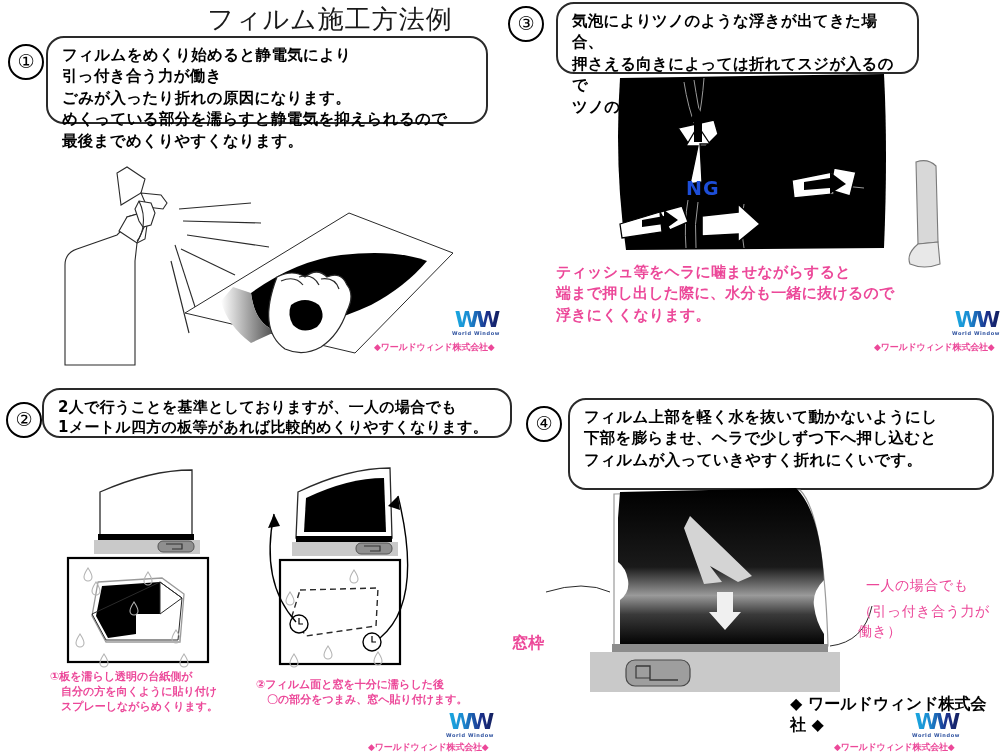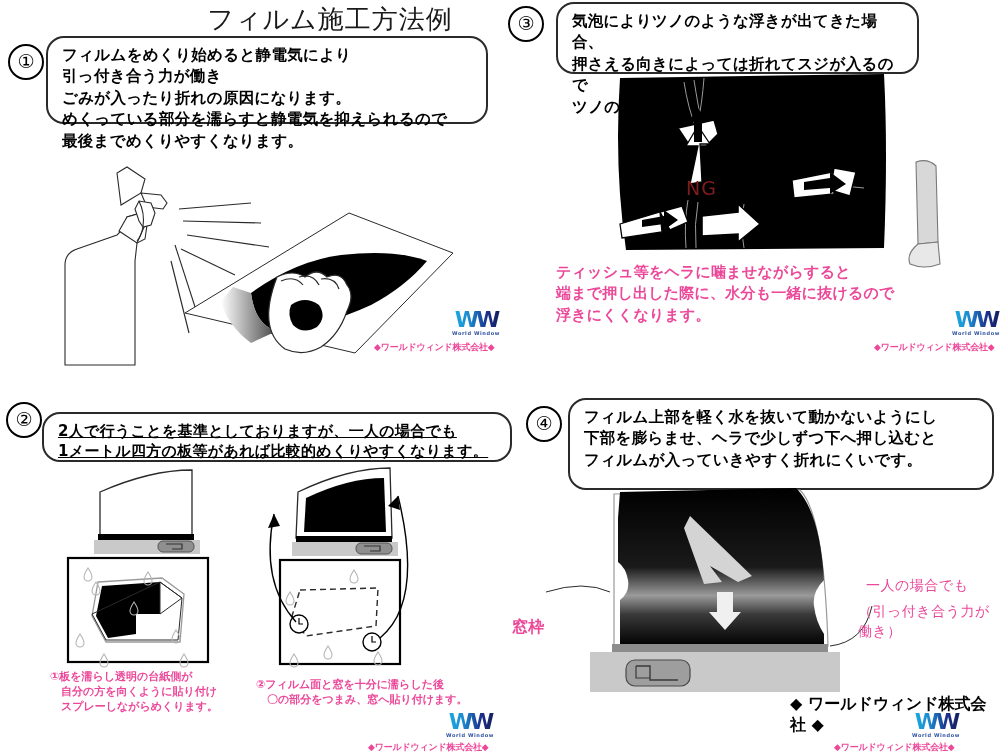--- a/index.html
+++ b/index.html
@@ -166,34 +166,34 @@
 
     <g>
       <path d="M104 144 L140 140 L140 132 L162 152 L140 170 L140 162 L104 164 Z" fill="#fff" stroke="#000" stroke-width="1.6"></path>
     </g>
 
     <g fill="#d8d8d8" stroke="#7a7a7a" stroke-width="1.1">
       <path d="M318 90 Q330 86 338 94 L340 170 L320 172 Z"></path>
       <path d="M320 172 Q308 182 312 192 Q326 198 342 192 L340 170 Z" fill="#e8e8e8"></path>
     </g>
   </svg>
-  <div class="txt" style="left:686px;top:175px;font-size:19px;font-weight:normal;letter-spacing:1px;color:#7f1d1d;">NG</div>
+  <div class="txt" style="left:686px;top:175px;font-size:19px;font-weight:bold;letter-spacing:1px;color:#1d4ed8;">NG</div>
 
   <div class="txt" style="left:556px;top:262px;">ティッシュ等をヘラに噛ませながらすると
 端まで押し出した際に、水分も一緒に抜けるので
 浮きにくくなります。</div>
 
   <div class="wwlogo" style="left:948px;top:310px;width:56px;">
     <div class="mark">WW</div>
     <div class="sub">World Window</div>
   </div>
   <div class="txt" style="left:874px;top:341px;font-size:9px;font-weight:bold;letter-spacing:-.2px;">◆ワールドウィンド株式会社◆</div>
 
   <div class="step-num" style="left:6px;top:402px;">②</div>
-  <div class="callout sm" style="left:42px;top:412px;width:470px;height:50px;text-decoration:underline;">2人で行うことを基準としておりますが、一人の場合でも
+  <div class="callout sm" style="left:42px;top:388px;width:470px;height:50px;">2人で行うことを基準としておりますが、一人の場合でも
 1メートル四方の板等があれば比較的めくりやすくなります。</div>
 
   <svg class="abs" style="left:62px;top:462px;" width="220" height="200" viewBox="0 0 220 200">
 
     <g stroke="#2a2a2a" stroke-width="1.3" fill="#fff">
       <path d="M38 76 L38 30 Q88 8 130 8 L130 76 Z"></path>
     </g>
     <rect x="36" y="72" width="96" height="6" fill="#000"></rect>
     <rect x="32" y="78" width="106" height="14" fill="#c9c9c9"></rect>
     <g fill="#8f8f8f" stroke="#555" stroke-width="1">
@@ -304,21 +304,21 @@
       <rect x="46" y="172" width="64" height="26" rx="9"></rect>
       <path d="M56 178 L70 178 L70 192 L98 192" fill="none" stroke="#3a3a3a" stroke-width="1.4"></path>
       <path d="M56 178 L56 190 L70 190" fill="none" stroke="#3a3a3a" stroke-width="1.2"></path>
     </g>
 
     <path d="M30 104 Q4 92 -34 104" fill="none" stroke="#2a2a2a" stroke-width="1"></path>
 
     <path d="M250 158 Q284 154 292 118" fill="none" stroke="#2a2a2a" stroke-width="1"></path>
   </svg>
 
-  <div class="txt label" style="left:512px;top:616px;font-size:16px;text-align:center;">窓枠</div>
+  <div class="txt label" style="left:512px;top:632px;font-size:16px;text-align:center;">窓枠</div>
   <div class="txt modul" style="left:866px;top:576px;">一人の場合でも</div>
   <div class="txt modul" style="left:858px;top:602px;">（引っ付き合う力が働き）</div>
 
   <div class="corp-big" style="left:790px;top:694px;">◆ ワールドウィンド株式会社 ◆</div>
 
   <div class="wwlogo" style="left:908px;top:712px;width:56px;">
     <div class="mark">WW</div>
     <div class="sub">World Window</div>
   </div>
   <div class="txt" style="left:834px;top:741px;font-size:9px;font-weight:bold;letter-spacing:-.2px;">◆ワールドウィンド株式会社◆</div>

